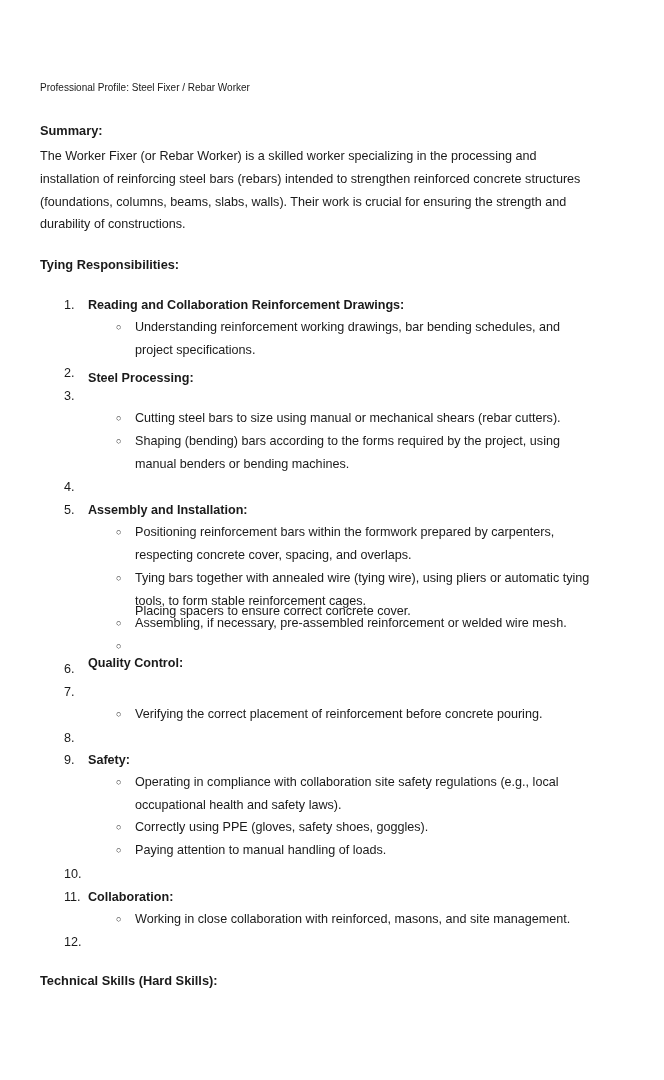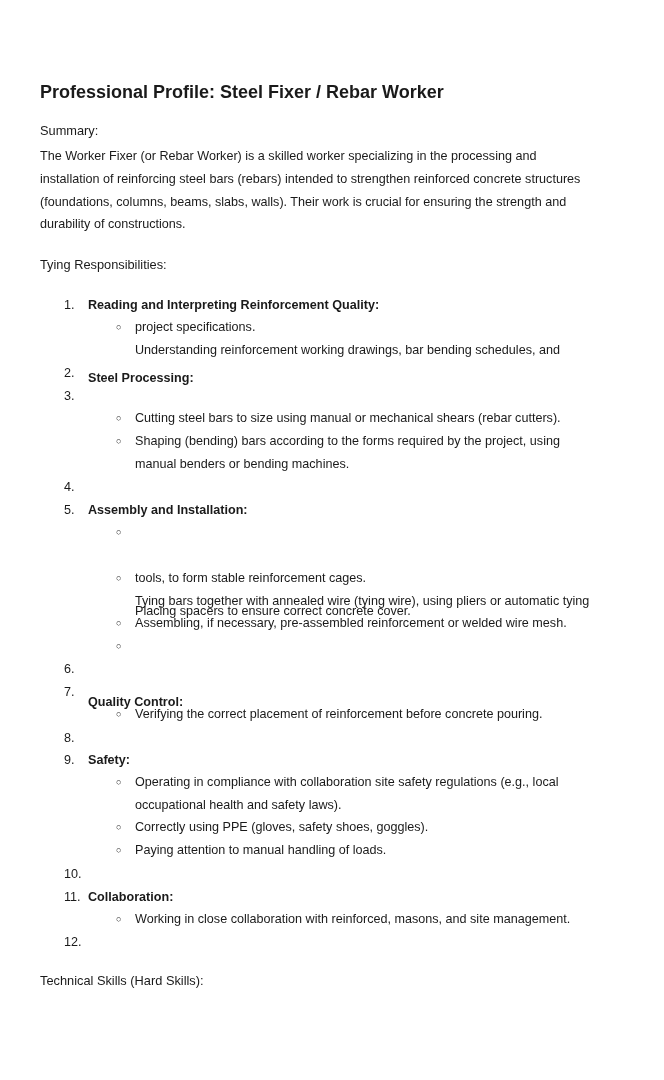--- a/index.html
+++ b/index.html
@@ -1,20 +1,20 @@
 <!DOCTYPE html>
 <html><head>
 <meta charset="utf-8">
 <style>
   html, body { margin: 0; padding: 0; background: #ffffff; }
   body { width: 664px; height: 1080px; position: relative; overflow: hidden;
          font-family: "Liberation Sans", sans-serif; color: #1a1a1a; font-size: 12.6px; }
   .page { position: absolute; left: 0; top: 0; width: 664px; height: 1080px; }
-  .title { position: absolute; left: 40px; top: 82px; font-weight: bold; font-size: 18px; }
-  .h { position: absolute; left: 40px; font-weight: normal; font-size: 12.8px; }
+  .title { position: absolute; left: 40px; top: 82px; font-weight: normal; font-size: 10px; }
+  .h { position: absolute; left: 40px; font-weight: bold; font-size: 12.8px; }
   .para { position: absolute; left: 40px; top: 145px; width: 590px; line-height: 22.8px; }
   .num { position: absolute; left: 64px; }
   .head { position: absolute; left: 88px; font-weight: bold; }
   .bullet { position: absolute; left: 116px; font-size: 9px; }
   .btext { position: absolute; left: 135px; width: 500px; line-height: 22.8px; }
 </style>
 </head>
 <body>
 
 <div class="page">
@@ -24,25 +24,25 @@
   <div class="para">
     <div>The Worker Fixer (or Rebar Worker) is a skilled worker specializing in the processing and</div>
     <div>installation of reinforcing steel bars (rebars) intended to strengthen reinforced concrete structures</div>
     <div>(foundations, columns, beams, slabs, walls). Their work is crucial for ensuring the strength and</div>
     <div>durability of constructions.</div>
   </div>
 
   <div class="h" style="top:257px">Tying Responsibilities:</div>
 
   <div class="num" style="top:298px">1.</div>
-  <div class="head" style="top:298px">Reading and Interpreting Reinforcement Quality:</div>
+  <div class="head" style="top:298px">Reading and Collaboration Reinforcement Drawings:</div>
   <div class="bullet" style="top:322px">○</div>
   <div class="btext" style="top:316px">
+    <div>Understanding reinforcement working drawings, bar bending schedules, and</div>
     <div>project specifications.</div>
-    <div>Understanding reinforcement working drawings, bar bending schedules, and</div>
   </div>
 
   <div class="num" style="top:366px">2.</div>
 
   <div class="num" style="top:389px">3.</div>
   <div class="head" style="top:371px">Steel Processing:</div>
   <div class="bullet" style="top:413px">○</div>
   <div class="btext" style="top:407px">
     <div>Cutting steel bars to size using manual or mechanical shears (rebar cutters).</div>
   </div>
@@ -50,38 +50,42 @@
   <div class="btext" style="top:430px">
     <div>Shaping (bending) bars according to the forms required by the project, using</div>
     <div>manual benders or bending machines.</div>
   </div>
 
   <div class="num" style="top:480px">4.</div>
 
   <div class="num" style="top:503px">5.</div>
   <div class="head" style="top:503px">Assembly and Installation:</div>
   <div class="bullet" style="top:527px">○</div>
+  <div class="btext" style="top:521px">
+    <div>Positioning reinforcement bars within the formwork prepared by carpenters,</div>
+    <div>respecting concrete cover, spacing, and overlaps.</div>
+  </div>
   <div class="bullet" style="top:573px">○</div>
   <div class="btext" style="top:567px;width:520px">
+    <div>Tying bars together with annealed wire (tying wire), using pliers or automatic tying</div>
     <div>tools, to form stable reinforcement cages.</div>
-    <div>Tying bars together with annealed wire (tying wire), using pliers or automatic tying</div>
   </div>
   <div class="bullet" style="top:618px">○</div>
   <div class="btext" style="top:612px">
     <div>Assembling, if necessary, pre-assembled reinforcement or welded wire mesh.</div>
   </div>
   <div class="bullet" style="top:641px">○</div>
   <div class="btext" style="top:600px">
     <div>Placing spacers to ensure correct concrete cover.</div>
   </div>
 
   <div class="num" style="top:662px">6.</div>
 
   <div class="num" style="top:685px">7.</div>
-  <div class="head" style="top:695px">Quality Control:</div>
+  <div class="head" style="top:656px">Quality Control:</div>
   <div class="bullet" style="top:709px">○</div>
   <div class="btext" style="top:703px">
     <div>Verifying the correct placement of reinforcement before concrete pouring.</div>
   </div>
 
   <div class="num" style="top:731px">8.</div>
 
   <div class="num" style="top:753px">9.</div>
   <div class="head" style="top:753px">Safety:</div>
   <div class="bullet" style="top:777px">○</div>

